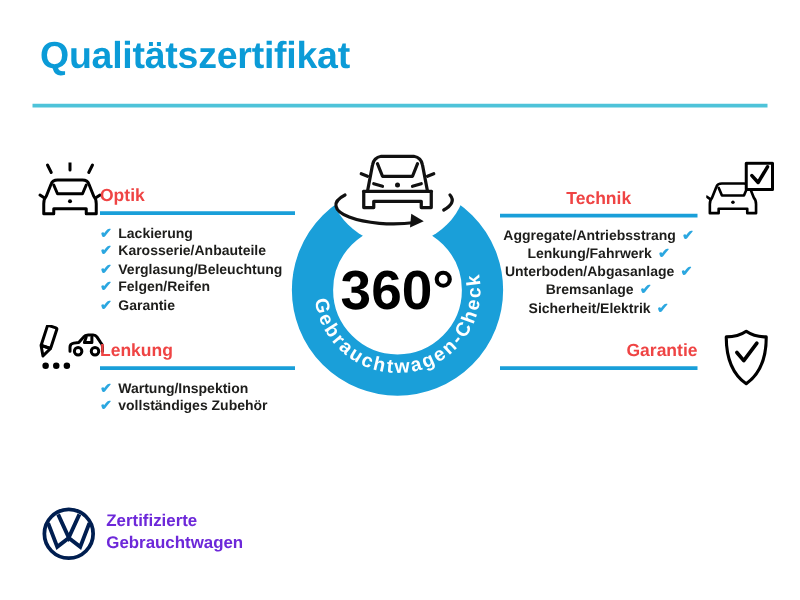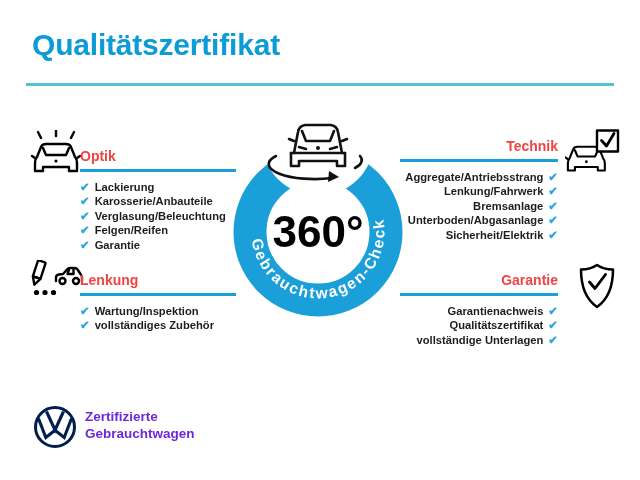--- a/index.html
+++ b/index.html
@@ -19,21 +19,21 @@
   .sec { position:absolute; }
   .sec h2 { font-size:14px; font-weight:bold; color:#ef4444; line-height:20px; }
   .sec .underline { height:2.5px; background:#1a9fd9; margin-top:3px; }
   .sec ul { list-style:none; margin-top:8px; font-size:11.2px; font-weight:bold; color:#1d1d1b; }
   .sec li { line-height:14.6px; white-space:nowrap; }
   .check { color:#2ba7e0; font-size:11.5px; }
   .sec-left li .check { margin-right:5px; }
   .sec-right { text-align:right; }
   .sec-right li .check { margin-left:5px; }
   #sec-optik    { left:80px; top:146px; width:156px; }
-  #sec-technik  { right:82px; top:136px; width:158px; }
+  #sec-technik  { right:82px; top:148px; width:158px;text-align:center; }
   #sec-wartung  { left:80px; top:270px; width:156px; }
   #sec-garantie { right:82px; top:270px; width:158px; }
   .icon { position:absolute; }
   #icon-optik    { left:30px;  top:130px; }
   #icon-technik  { left:565px; top:129px; }
   #icon-wartung  { left:29px;  top:260px; }
   #icon-garantie { left:578px; top:263px; }
   #emblem { position:absolute; left:228px; top:112px; }
   .footer-logo { position:absolute; left:33px; top:405px; }
   .footer-text {
@@ -111,43 +111,38 @@
       <li><span class="check">✔</span><span>Garantie</span></li>
     </ul>
   </div>
 
   <div id="sec-technik" class="sec sec-right">
     <h2>Technik</h2>
     <div class="underline"></div>
     <ul>
       <li><span>Aggregate/Antriebsstrang</span><span class="check">✔</span></li>
       <li><span>Lenkung/Fahrwerk</span><span class="check">✔</span></li>
+      <li><span>Unterboden/Abgasanlage</span><span class="check">✔</span></li>
       <li><span>Bremsanlage</span><span class="check">✔</span></li>
-      <li><span>Unterboden/Abgasanlage</span><span class="check">✔</span></li>
       <li><span>Sicherheit/Elektrik</span><span class="check">✔</span></li>
     </ul>
   </div>
 
   <div id="sec-wartung" class="sec sec-left">
     <h2>Lenkung</h2>
     <div class="underline"></div>
     <ul>
       <li><span class="check">✔</span><span>Wartung/Inspektion</span></li>
       <li><span class="check">✔</span><span>vollständiges Zubehör</span></li>
     </ul>
   </div>
 
   <div id="sec-garantie" class="sec sec-right">
     <h2>Garantie</h2>
     <div class="underline"></div>
-    <ul>
-      <li><span>Garantienachweis</span><span class="check">✔</span></li>
-      <li><span>Qualitätszertifikat</span><span class="check">✔</span></li>
-      <li><span>vollständige Unterlagen</span><span class="check">✔</span></li>
-    </ul>
   </div>
 
   <svg id="emblem" width="180" height="206" viewBox="228 112 180 206">
     <circle cx="318" cy="232" r="68" fill="none" stroke="#1a9fd9" stroke-width="33"></circle>
     <circle cx="318" cy="140" r="56" fill="#ffffff"></circle>
     <defs>
       <path id="ringTextPath" d="M 251.7 237.8 A 66.5 66.5 0 1 0 382.2 214.8" fill="none"></path>
     </defs>
     <text font-family="Liberation Sans, sans-serif" font-size="15.5" font-weight="bold" fill="#ffffff" letter-spacing="1">
       <textPath href="#ringTextPath" startOffset="2" textLength="214">Gebrauchtwagen-Check</textPath>

